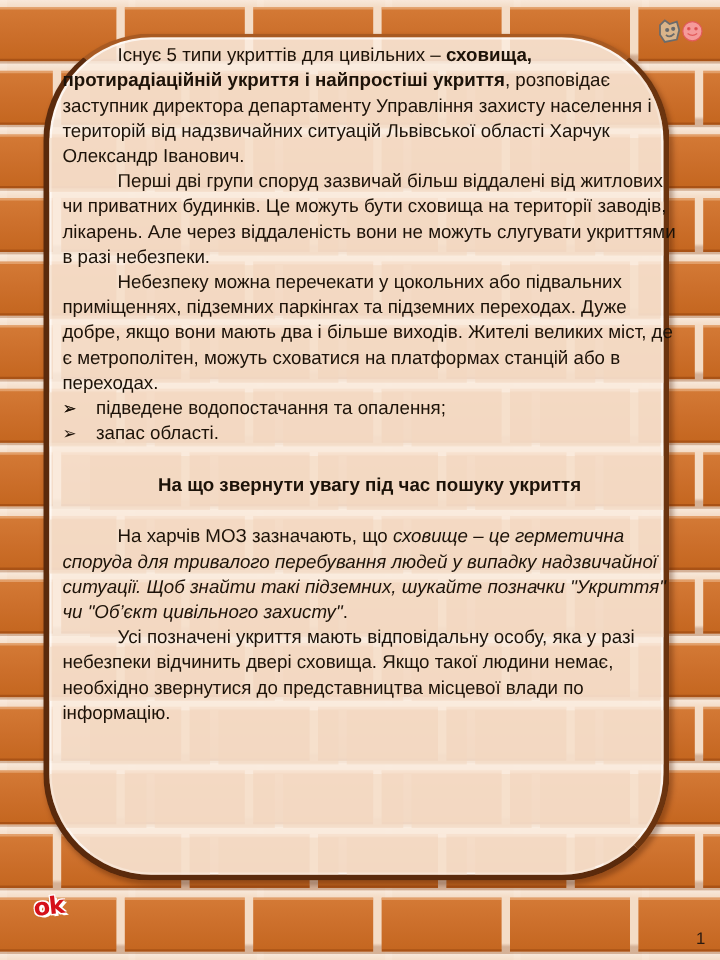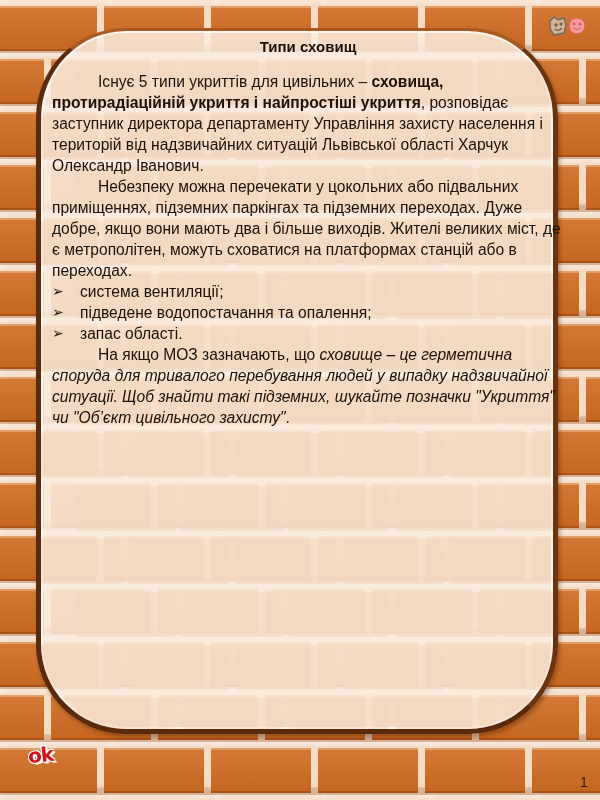--- a/index.html
+++ b/index.html
@@ -258,37 +258,39 @@
     <div class="inner-brick" style="left: 302px; top: 614px;"></div>
     <div class="inner-brick" style="left: 409px; top: 614px;"></div>
     <div class="inner-brick" style="left: 34px; top: 667px;"></div>
     <div class="inner-brick" style="left: 141px; top: 667px;"></div>
     <div class="inner-brick" style="left: 248px; top: 667px;"></div>
     <div class="inner-brick" style="left: 355px; top: 667px;"></div>
     <div class="inner-brick" style="left: 462px; top: 667px;"></div>
   </div>
 
 <div class="content">
-  <p class="title">Типи сховищ</p>
 
   <p class="indent"><span>Існує 5 типи укриттів для цивільних – </span><span class="bold">сховища, протирадіаційній  укриття і найпростіші  укриття</span><span>, розповідає заступник директора департаменту Управління захисту населення і територій від надзвичайних ситуацій Львівської області Харчук Олександр Іванович.</span></p>
 
+  <p class="indent">Перші дві групи споруд зазвичай більш віддалені від житлових чи приватних будинків. Це можуть бути сховища на території заводів, лікарень. Але через віддаленість вони не можуть слугувати укриттями в разі небезпеки.</p>
 
   <p class="indent">Небезпеку можна перечекати у цокольних або підвальних приміщеннях, підземних паркінгах та підземних переходах. Дуже добре, якщо вони мають два і більше виходів. Жителі великих міст, де є метрополітен, можуть сховатися на платформах станцій або в переходах.</p>
 
 
   <ul class="bullets">
-    <li><span class="arrow">➢</span><span>система вентиляції;</span></li>
+    <li><span class="arrow">➢</span></li>
     <li><span class="arrow">➢</span><span>підведене водопостачання та опалення;</span></li>
     <li><span class="arrow">➢</span><span>запас області.</span></li>
   </ul>
 
-
-  <p class="indent"><span>На якщо МОЗ зазначають, що </span><span class="italic">сховище – це герметична споруда для тривалого перебування людей у випадку надзвичайної ситуації. Щоб знайти такі підземних, шукайте позначки "Укриття" чи "Об’єкт цивільного захисту"</span><span>.</span></p>
-
+  <p class="subtitle">На що звернути увагу під час пошуку укриття</p>
+
+  <p class="indent"><span>На харчів МОЗ зазначають, що </span><span class="italic">сховище – це герметична споруда для тривалого перебування людей у випадку надзвичайної ситуації. Щоб знайти такі підземних, шукайте позначки "Укриття" чи "Об’єкт цивільного захисту"</span><span>.</span></p>
+
+  <p class="indent">Усі позначені укриття мають відповідальну особу, яка у разі небезпеки відчинить двері сховища. Якщо такої людини немає, необхідно звернутися до представництва місцевої влади по інформацію.</p>
 </div>
 
 <div class="ok-logo">ok</div>
 
 <div class="corner-icons">
   <svg width="42" height="26" viewBox="0 0 42 26">
     <g fill="none" stroke="#6b6b6b" stroke-width="1.5">
       <path d="M4 8 L8 4 L12 7 L18 5 L20 12 L18 20 L8 22 L4 16 Z" fill="#d9b48a"></path>
       <circle cx="10" cy="12" r="1" fill="#444"></circle>
       <circle cx="15" cy="11" r="1" fill="#444"></circle>

